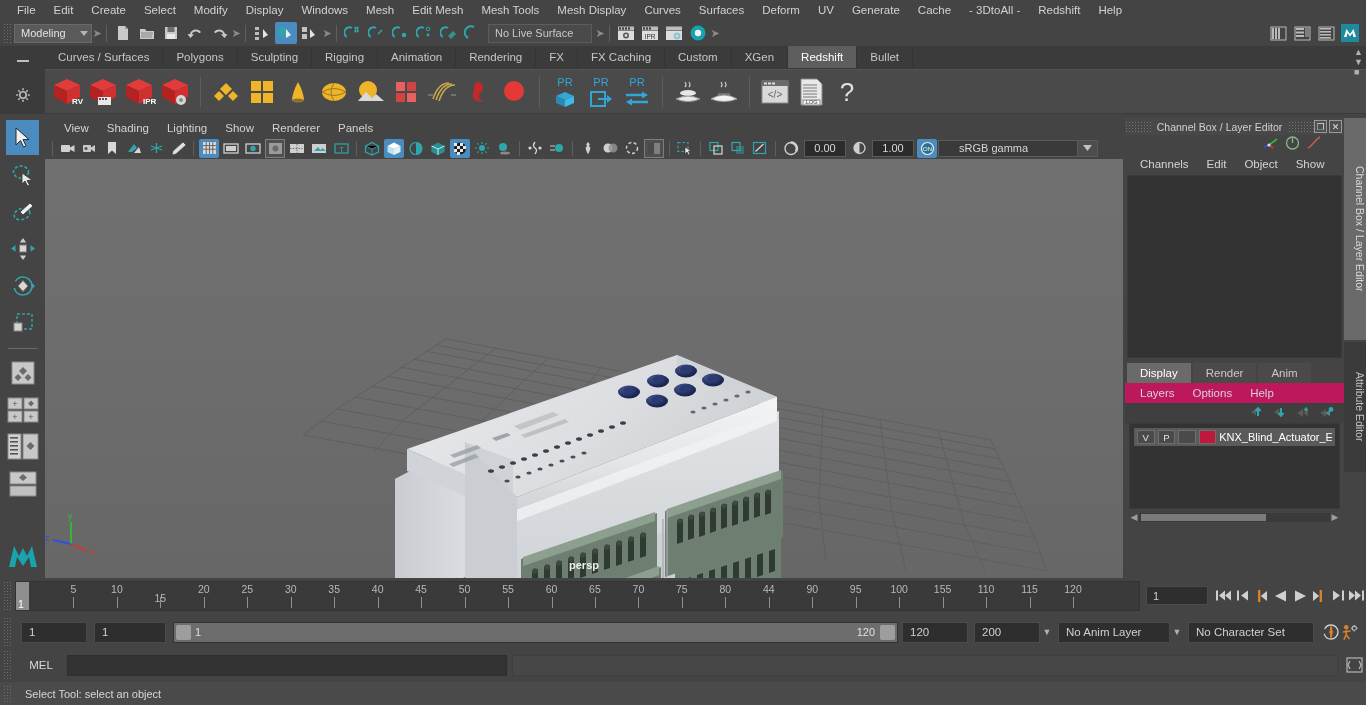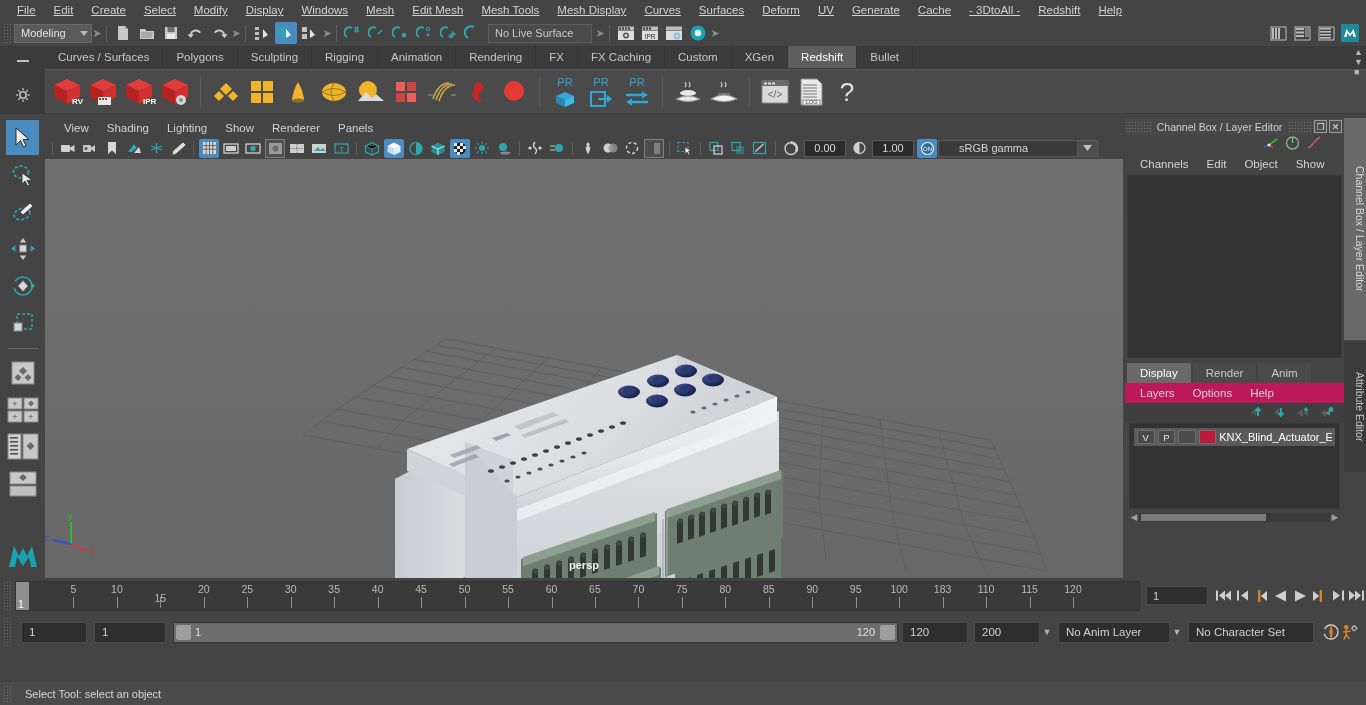--- a/index.html
+++ b/index.html
@@ -8,21 +8,21 @@
     width:1366px; height:705px;
     font-family:"Liberation Sans", sans-serif;
     font-size:11.5px; color:#cfcfcf;
     background:#444444; overflow:hidden;
     -webkit-font-smoothing:antialiased;
   }
   .app { position:relative; width:1366px; height:705px; background:#444444; }
 
   
   .menubar{ height:20px; background:#444444; display:flex; align-items:center; padding-left:8px; }
-  .menubar .mi{ padding:0 9px; line-height:20px; font-size:11.5px; color:#d2d2d2; cursor:default; white-space:nowrap;text-decoration:underline;}
+  .menubar .mi{ padding:0 9px; line-height:20px; font-size:11.5px; color:#d2d2d2; cursor:default; white-space:nowrap;}
 
   
   .statusline{ height:26px; background:#444444; display:flex; align-items:center; padding-left:2px; }
   .gripdots{ width:9px; height:22px; margin-right:3px;
     background-image:radial-gradient(#6d6d6d 0.8px, transparent 0.9px);
     background-size:3px 3px; background-position:1px 1px; }
   .menuset{ width:78px; height:19px; background:#5a5a5a; border:1px solid #6a6a6a; display:flex; align-items:center;
     padding-left:6px; font-size:11px; color:#e2e2e2; position:relative;}
   .menuset .arr{ position:absolute; right:3px; top:6px; width:0;height:0;
     border-left:4px solid transparent;border-right:4px solid transparent;border-top:5px solid #b5b5b5;}
@@ -1291,29 +1291,29 @@
         <div class="tlabel" style="left: 535.5px;">60</div>
         <div class="tick" style="left: 578.958px;"></div>
         <div class="tlabel" style="left: 578.958px;">65</div>
         <div class="tick" style="left: 622.417px;"></div>
         <div class="tlabel" style="left: 622.417px;">70</div>
         <div class="tick" style="left: 665.875px;"></div>
         <div class="tlabel" style="left: 665.875px;">75</div>
         <div class="tick" style="left: 709.333px;"></div>
         <div class="tlabel" style="left: 709.333px;">80</div>
         <div class="tick" style="left: 752.792px;"></div>
-        <div class="tlabel" style="left: 752.792px;">85</div>
+        <div class="tlabel" style="left: 752.792px;">44</div>
         <div class="tick" style="left: 796.25px;"></div>
         <div class="tlabel" style="left: 796.25px;">90</div>
         <div class="tick" style="left: 839.708px;"></div>
         <div class="tlabel" style="left: 839.708px;">95</div>
         <div class="tick" style="left: 883.167px;"></div>
         <div class="tlabel" style="left: 883.167px;">100</div>
         <div class="tick" style="left: 926.625px;"></div>
-        <div class="tlabel" style="left: 926.625px;">183</div>
+        <div class="tlabel" style="left: 926.625px;">155</div>
         <div class="tick" style="left: 970.083px;"></div>
         <div class="tlabel" style="left: 970.083px;">110</div>
         <div class="tick" style="left: 1013.54px;"></div>
         <div class="tlabel" style="left: 1013.54px;">115</div>
         <div class="tick" style="left: 1057px;"></div>
         <div class="tlabel" style="left: 1057px;">120</div>
       </div>
     <div class="curframe">1</div>
 
     <div class="pbtn">
@@ -1400,19 +1400,31 @@
           <circle cx="5.5" cy="4" r="2.4" fill="#d4822e"></circle>
           <path d="M5.5 6.5 L5.5 12 L3 17 M5.5 12 L9 16.5 M2 9 L10 8" stroke="#d4822e" stroke-width="1.7" fill="none"></path>
           <g stroke="#b8b8b8" stroke-width="1.2" fill="none">
             <circle cx="14" cy="5" r="2.2"></circle>
             <path d="M14 1.5v1.2M14 7.3v1.2M10.5 5h1.2M16.3 5h1.2"></path>
           </g>
         </svg>
       </div>
   </div>
 
+  <div class="cmdline">
+    <div class="tsgrip"></div>
+    <div class="mel">MEL</div>
+    <div class="cmdinput"></div>
+    <div class="cmdout"></div>
+    <div class="cmdicon">
+        <svg width="17" height="16" viewBox="0 0 17 16">
+          <rect x="1" y="1" width="15" height="14" fill="none" stroke="#b5b5b5" stroke-width="1.2"></rect>
+          <path d="M4 4 l-2 4 l2 4M13 4 l2 4 l-2 4" stroke="#b5b5b5" stroke-width="1.2" fill="none"></path>
+        </svg>
+      </div>
+  </div>
 
   <div class="helpline">
     <div class="tsgrip" style="height:18px;"></div>
     <div class="helptext">Select Tool: select an object</div>
   </div>
 
 </div>
 
 </body></html>

